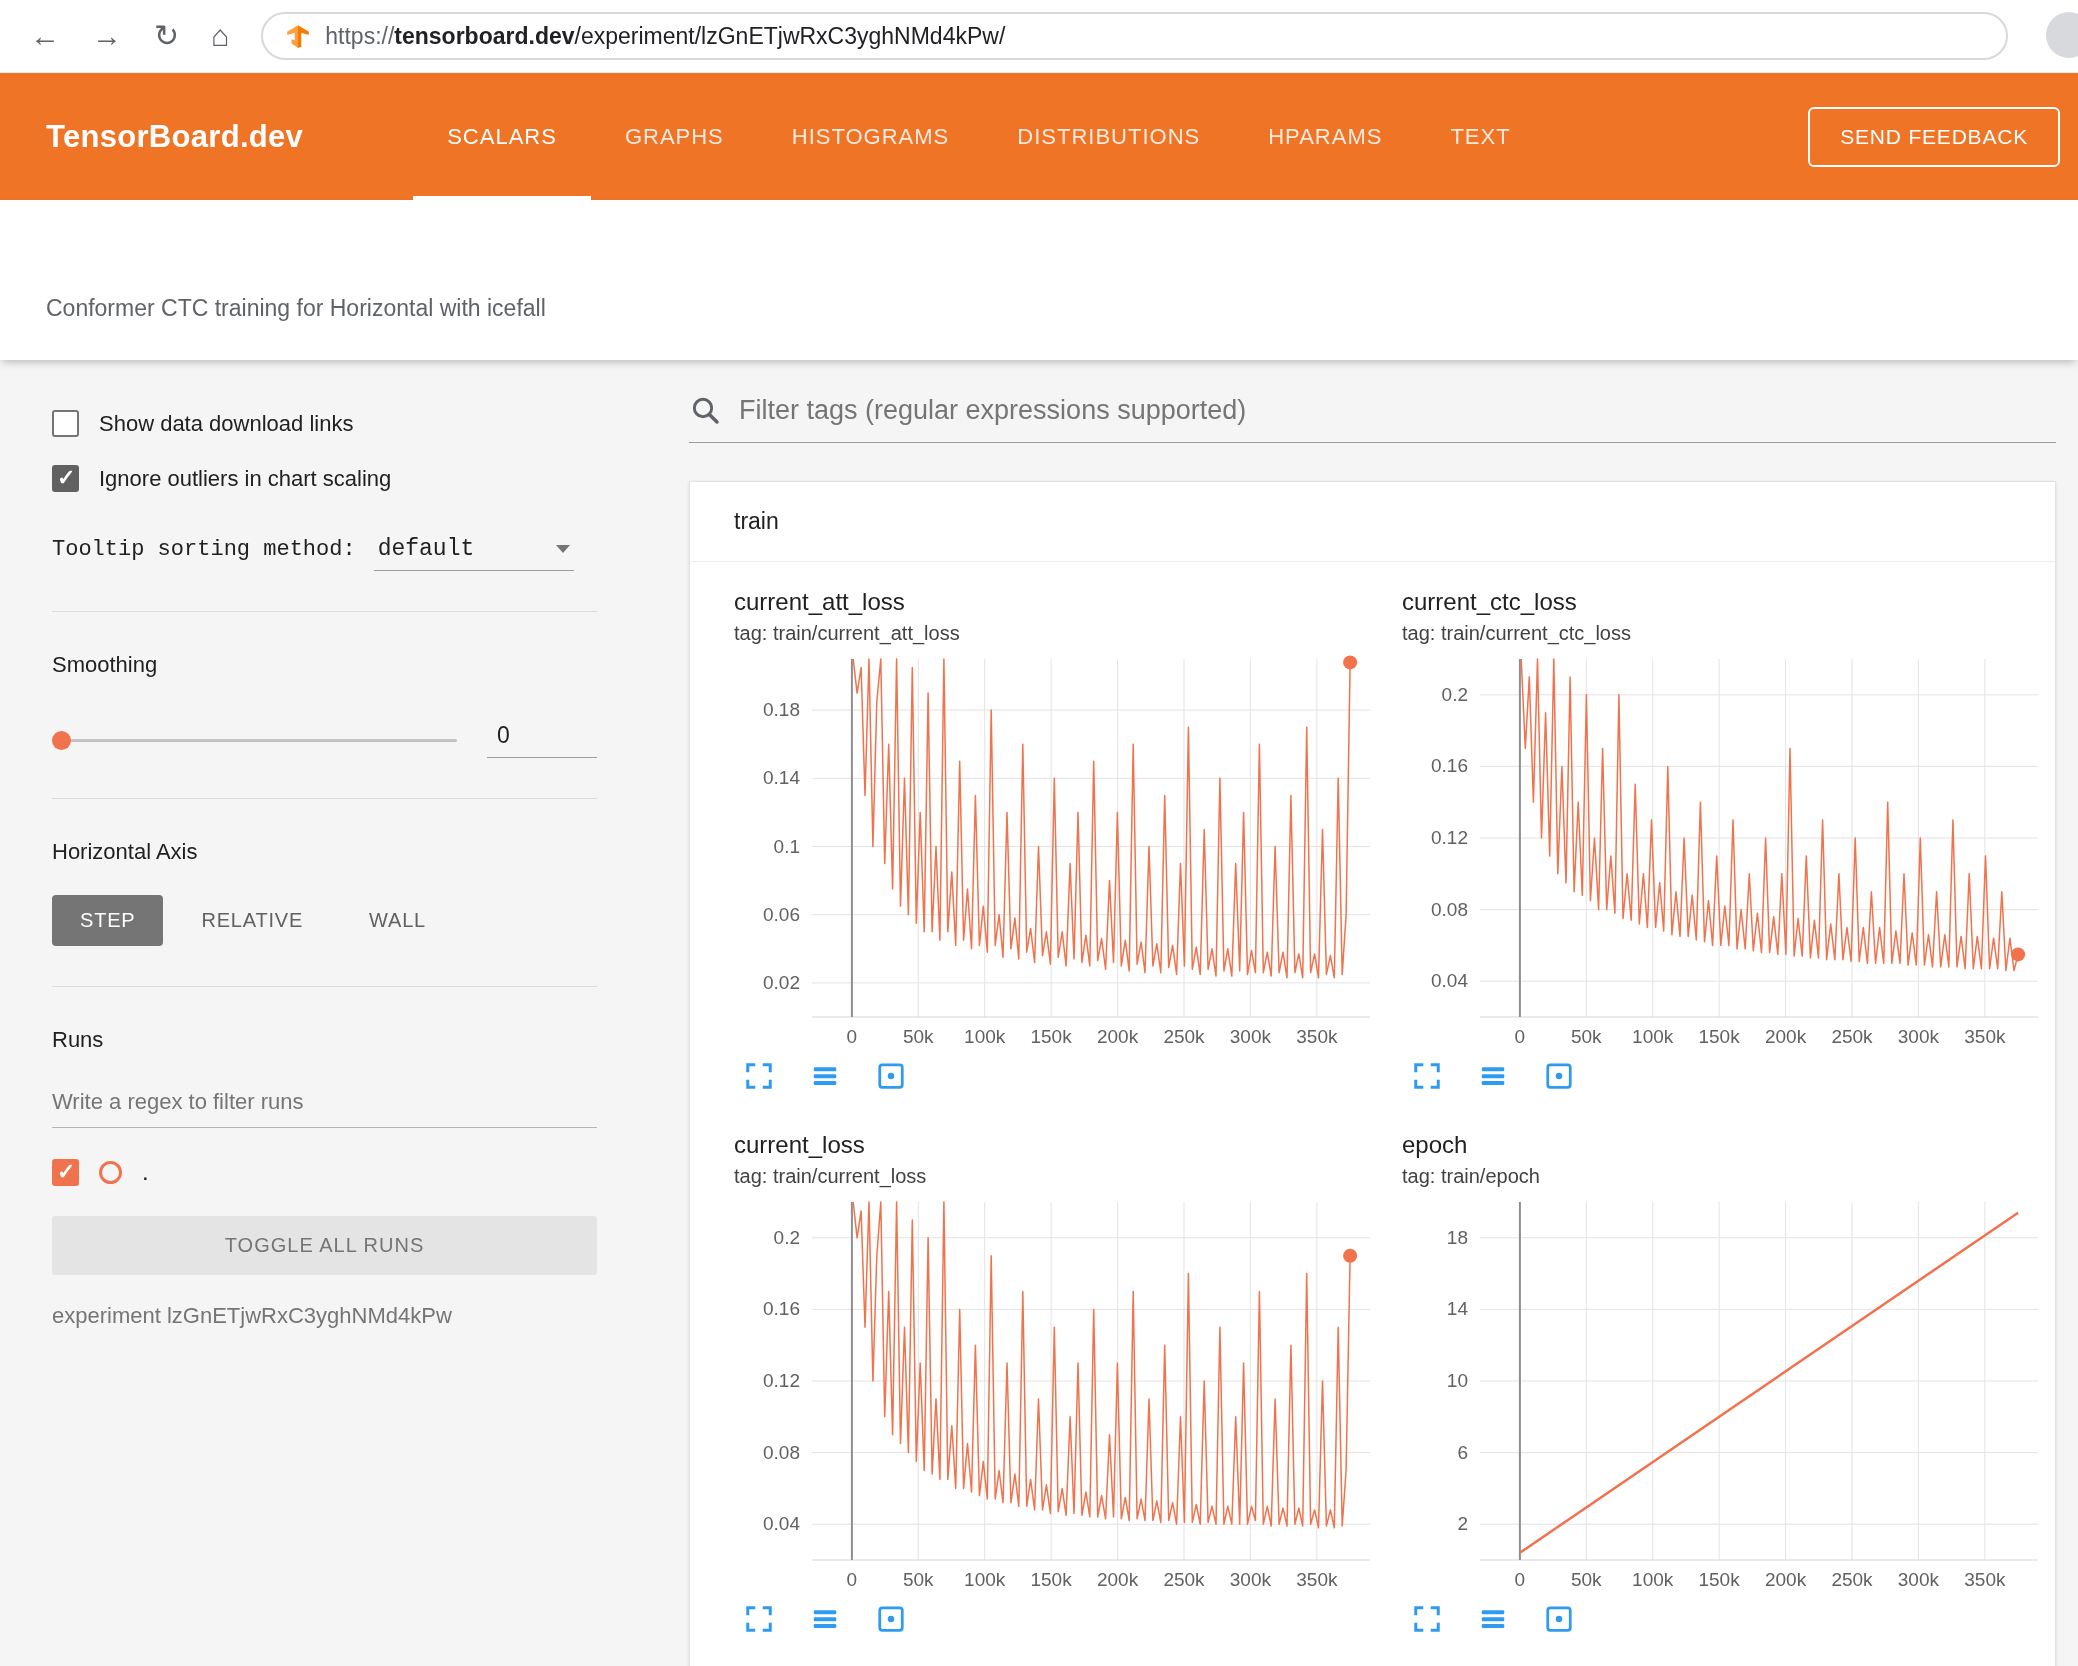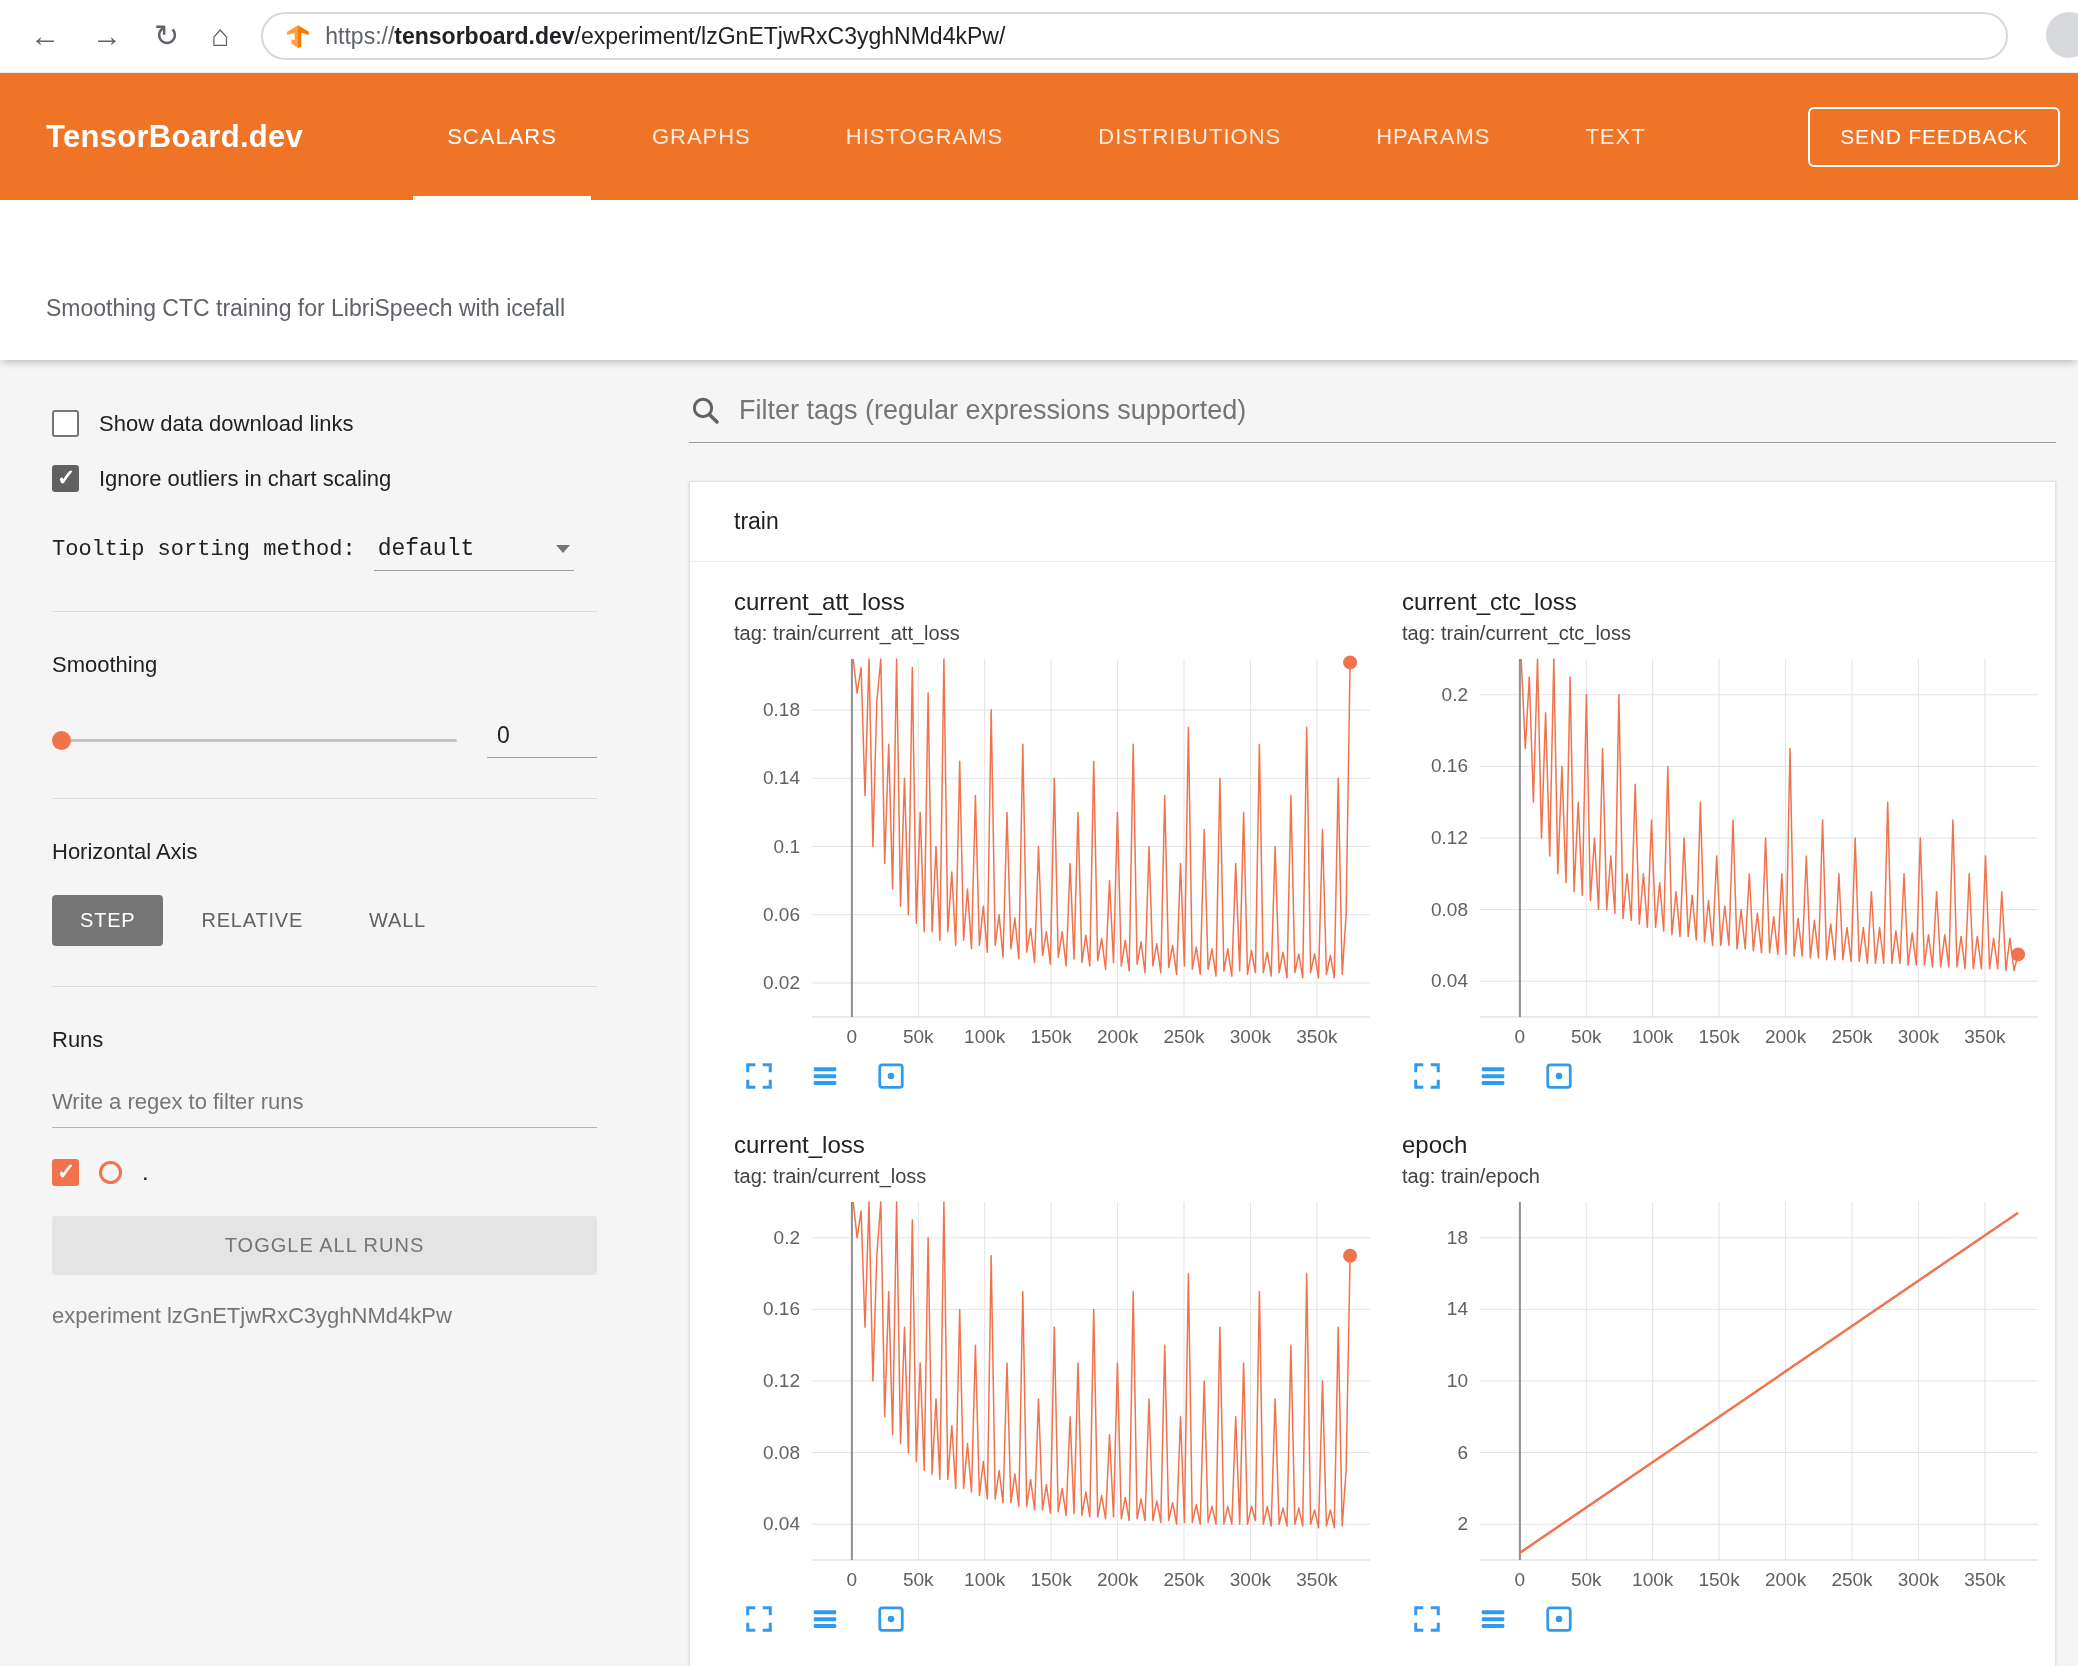--- a/index.html
+++ b/index.html
@@ -11,21 +11,21 @@
   .nav-icon { font-size:30px; color:#5f6368; cursor:pointer; line-height:1; }
   .address-pill { flex:1; height:48px; border:2px solid #d6d9dc; border-radius:26px; display:flex; align-items:center; padding:0 22px; gap:14px; font-size:23px; color:#202124; background:#fff; margin-right:40px; }
   .url-scheme { color:#5f6368; }
   .url-domain { color:#202124; font-weight:bold; }
   .url-path { color:#202124;margin-top:48px; }
   .avatar { position:absolute; right:-14px; top:12px; width:46px; height:46px; border-radius:50%; background:#d7d9dc; }
 
   
   .tb-header { height:127px; display:flex; align-items:stretch; padding:0 46px; color:#fff; }
   .tb-title { font-size:31px; font-weight:bold; align-self:center; letter-spacing:0.3px; }
-  .tabs { display:flex; margin-left:110px;gap:27px; }
+  .tabs { display:flex; margin-left:110px; }
   .tab { display:flex; align-items:center; padding:0 34px; font-size:22px; letter-spacing:1px; color:rgba(255,255,255,0.85); cursor:pointer; border-bottom:4px solid transparent; padding-top:4px; }
   .tab.active { color:#fff; border-bottom:4px solid #fff; }
   .feedback-btn { align-self:center; margin-left:auto; margin-right:-28px; border:2px solid #fff; border-radius:6px; background:transparent; color:#fff; font-size:21px; letter-spacing:0.8px; padding:16px 30px; font-family:inherit; cursor:pointer; white-space:nowrap; }
 
   
   .subheader { height:160px; background:#fff; display:flex; align-items:flex-end; padding:0 46px 38px 46px; position:relative; z-index:5; box-shadow:0 4px 8px -2px rgba(0,0,0,0.25); }
   .experiment-title { font-size:23px; color:#5f6368; }
 
   
   .content { display:flex; height:1632px; background:#f5f5f5; }
@@ -105,21 +105,21 @@
       <div class="tab">GRAPHS</div>
       <div class="tab">HISTOGRAMS</div>
       <div class="tab">DISTRIBUTIONS</div>
       <div class="tab">HPARAMS</div>
       <div class="tab">TEXT</div>
     </div>
     <button class="feedback-btn">SEND FEEDBACK</button>
   </div>
 
   <div class="subheader">
-    <div class="experiment-title">Smoothing CTC training for LibriSpeech with icefall</div>
+    <div class="experiment-title">Conformer CTC training for Horizontal with icefall</div>
   </div>
 
   <div class="content">
 
     <div class="sidebar">
       <div class="check-row">
         <span class="checkbox"></span>
         <span class="check-label">Show data download links</span>
       </div>
       <div class="check-row">

